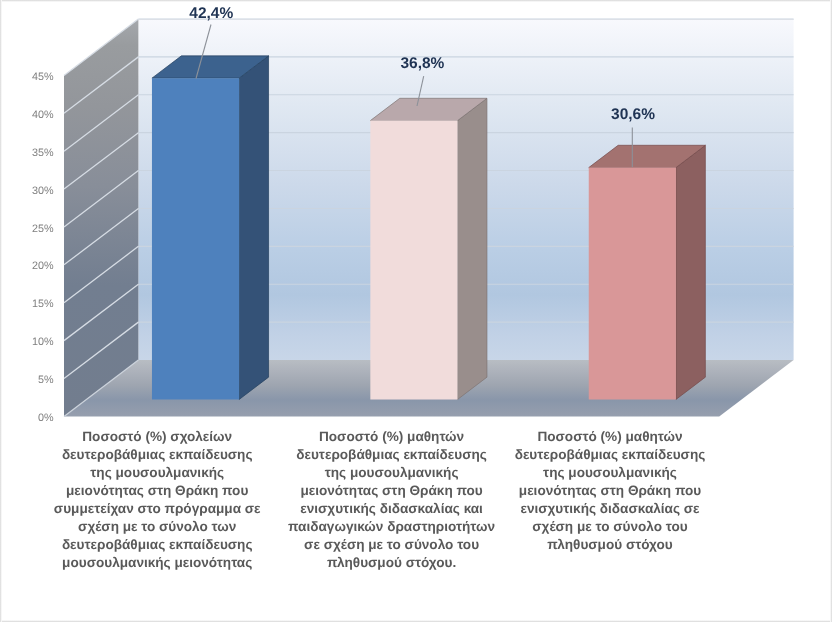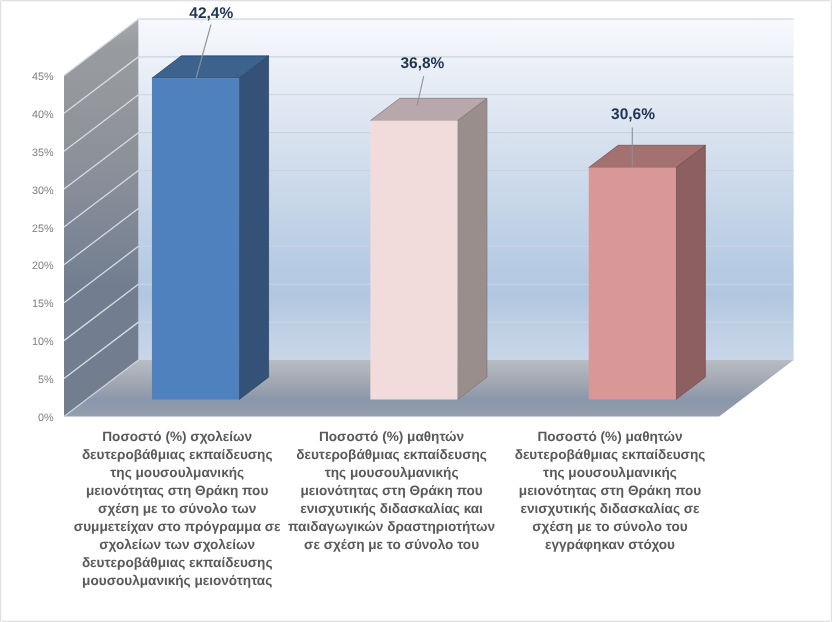--- a/index.html
+++ b/index.html
@@ -110,48 +110,48 @@
       <g>
         <line x1="211" y1="24.5" x2="196" y2="78.5" stroke="#8C9199" stroke-width="1.1"></line>
         <text x="211.3" y="17.7" text-anchor="middle" font-family="&quot;Liberation Sans&quot;,sans-serif" font-size="15.5" font-weight="bold" fill="#1F3353">42,4%</text>
         <line x1="423.7" y1="76.1" x2="417" y2="106" stroke="#8C9199" stroke-width="1.1"></line>
         <text x="422.4" y="67.9" text-anchor="middle" font-family="&quot;Liberation Sans&quot;,sans-serif" font-size="15.5" font-weight="bold" fill="#1F3353">36,8%</text>
         <line x1="632.3" y1="127.5" x2="632.3" y2="167" stroke="#8C9199" stroke-width="1.1"></line>
         <text x="633" y="119.3" text-anchor="middle" font-family="&quot;Liberation Sans&quot;,sans-serif" font-size="15.5" font-weight="bold" fill="#1F3353">30,6%</text>
       </g>
     </svg>
   <div id="catlabels">
-      <div class="catlabel" style="left: 48px; width: 258.4px; top: 427.5px;">
+      <div class="catlabel" style="left: 28px; width: 258.4px; top: 427.5px;">
         <div>Ποσοστό (%) σχολείων</div>
         <div>δευτεροβάθμιας εκπαίδευσης</div>
         <div>της μουσουλμανικής</div>
         <div>μειονότητας στη Θράκη που</div>
+        <div>συμμετείχαν στο πρόγραμμα σε</div>
         <div>σχέση με το σύνολο των</div>
-        <div>συμμετείχαν στο πρόγραμμα σε</div>
-        <div>σχολείων των σχολείων</div>
         <div>δευτεροβάθμιας εκπαίδευσης</div>
         <div>μουσουλμανικής μειονότητας</div>
       </div>
       <div class="catlabel" style="left: 262.4px; width: 258.4px; top: 427.5px;">
         <div>Ποσοστό (%) μαθητών</div>
         <div>δευτεροβάθμιας εκπαίδευσης</div>
         <div>της μουσουλμανικής</div>
         <div>μειονότητας στη Θράκη που</div>
         <div>ενισχυτικής διδασκαλίας και</div>
         <div>παιδαγωγικών δραστηριοτήτων</div>
         <div>σε σχέση με το σύνολο του</div>
+        <div>πληθυσμού στόχου.</div>
       </div>
       <div class="catlabel" style="left: 480.8px; width: 258.4px; top: 427.5px;">
         <div>Ποσοστό (%) μαθητών</div>
         <div>δευτεροβάθμιας εκπαίδευσης</div>
         <div>της μουσουλμανικής</div>
         <div>μειονότητας στη Θράκη που</div>
         <div>ενισχυτικής διδασκαλίας σε</div>
         <div>σχέση με το σύνολο του</div>
-        <div>εγγράφηκαν στόχου</div>
+        <div>πληθυσμού στόχου</div>
       </div>
     </div>
   <div id="page-edge">
     <div class="eT"></div>
     <div class="eB"></div>
     <div class="eL"></div>
     <div class="eR"></div>
   </div>
 </div>
 

